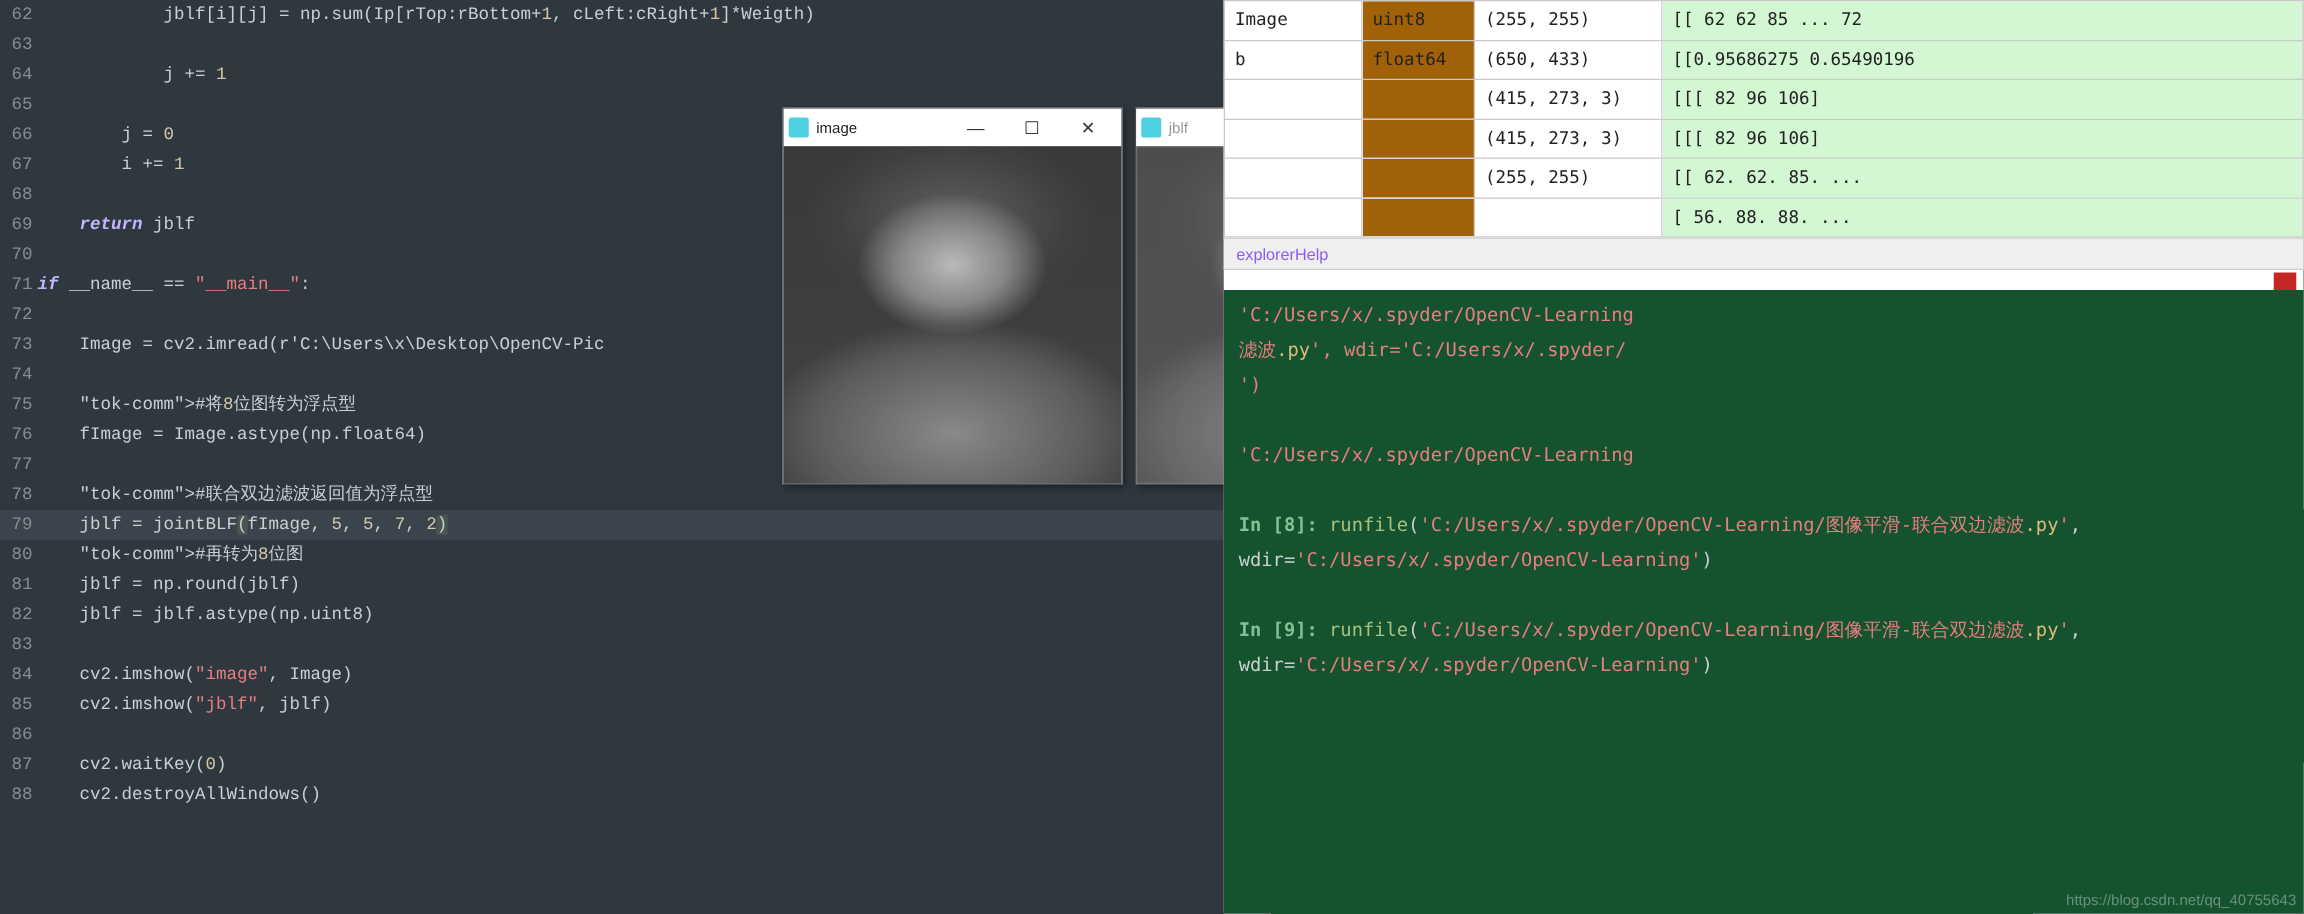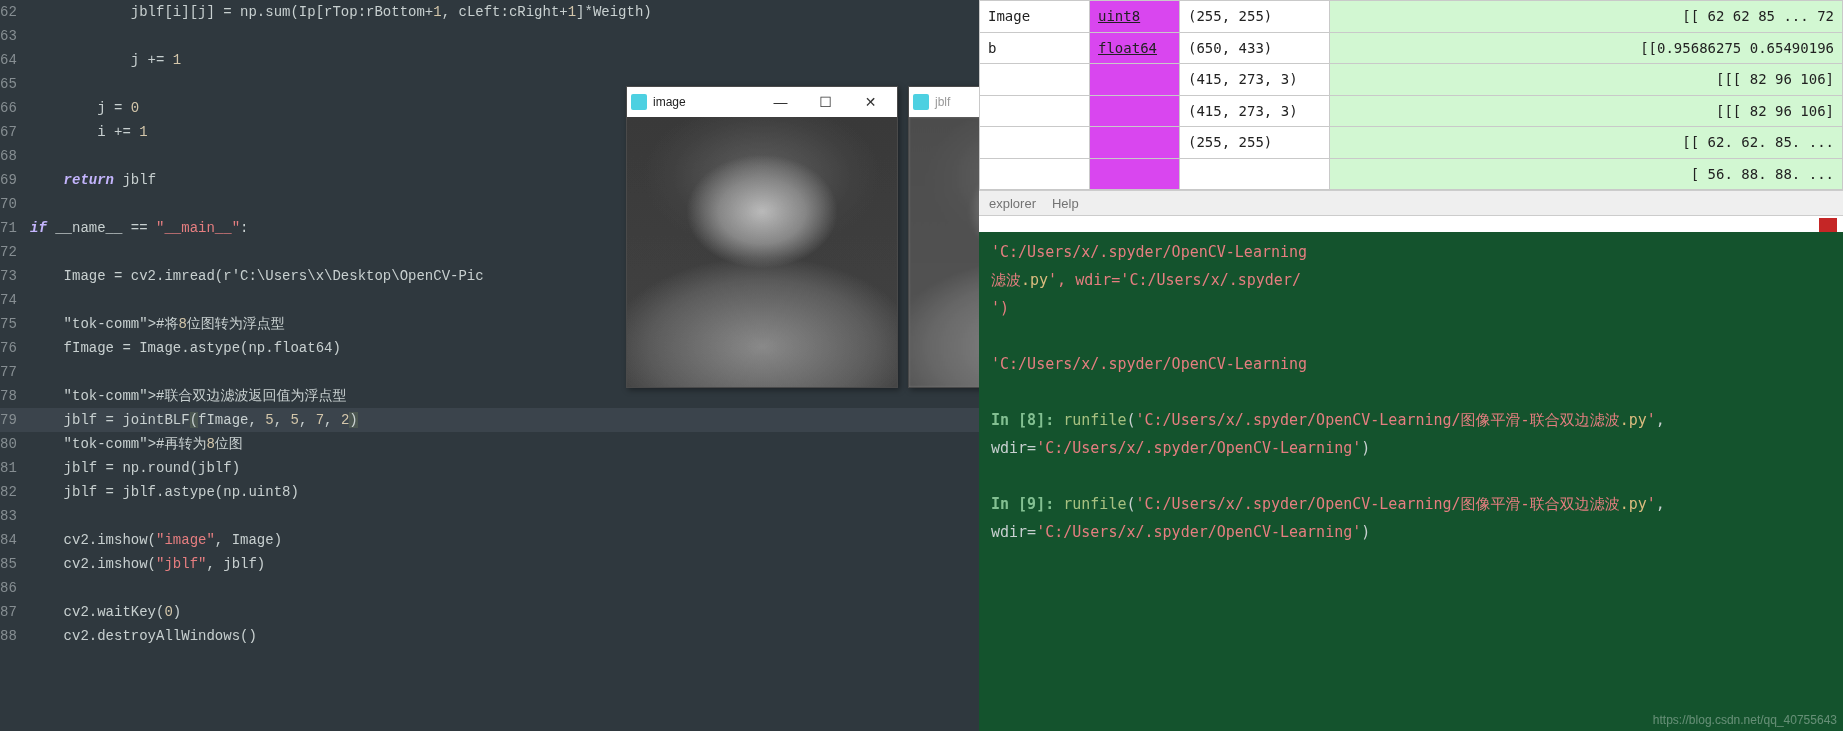--- a/index.html
+++ b/index.html
@@ -17,20 +17,21 @@
   .editor {
     position: absolute;
     left: 0; top: 0;
     width: 979px; height: 731px;
     background: #2f383e;
   }
   .gutter {
     position: absolute;
     left: 0; top: 0;
     width: 30px;
+    text-align: right;
     color: #868e92;
     padding-right: 4px;
     line-height: 24px;
     font-size: 14px;
   }
   .code {
     position: absolute;
     left: 30px; top: 0;
     white-space: pre;
     line-height: 24px;
@@ -115,35 +116,35 @@
     border-collapse: collapse;
   }
   .var-table tr { height: 30px; }
   .var-table td {
     border: 1px solid #c9c9c9;
     padding: 4px 8px;
     white-space: nowrap;
     overflow: hidden;
   }
   .var-table td.name  { width: 110px; background: #fff; }
-  .var-table td.type  { width: 90px;  background: #d946ef; text-decoration: underline; }
+  .var-table td.type  { width: 90px;  background: #a16207; }
   .var-table td.size  { width: 150px; background: #fff; }
-  .var-table td.value { background: #d2f7d2; font-family: Consolas, monospace; text-align: right; }
+  .var-table td.value { background: #d2f7d2; font-family: Consolas, monospace; }
 
   .mini-toolbar {
     position: absolute; left: 0; top: 190px;
     width: 864px; height: 26px;
     background: #efefef;
     border-top: 1px solid #ccc;
     border-bottom: 1px solid #ccc;
     font-family: "Segoe UI", sans-serif;
     font-size: 13px;
-    display: flex; align-items: center; gap: 16px;
+    display: flex; align-items: center; 
     padding-left: 10px;
-    color: #737373;
+    color: #8b5cf6;
   }
 
   .console {
     position: absolute; left: 0; top: 232px;
     width: 864px; bottom: 0;
     background: #14532d;
     color: #c8d0d0;
     font-family: Consolas, monospace;
     font-size: 15px;
     line-height: 28px;

